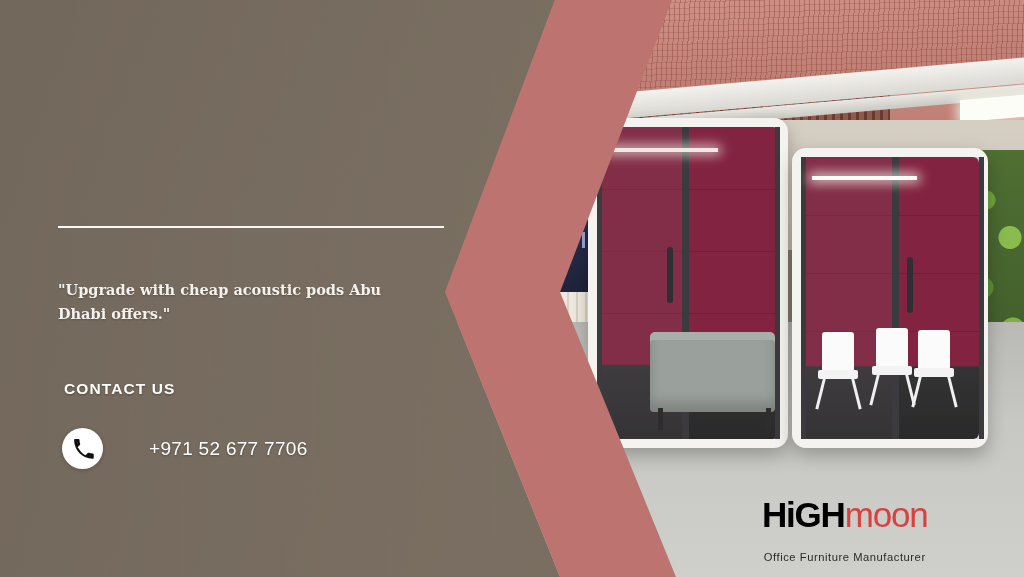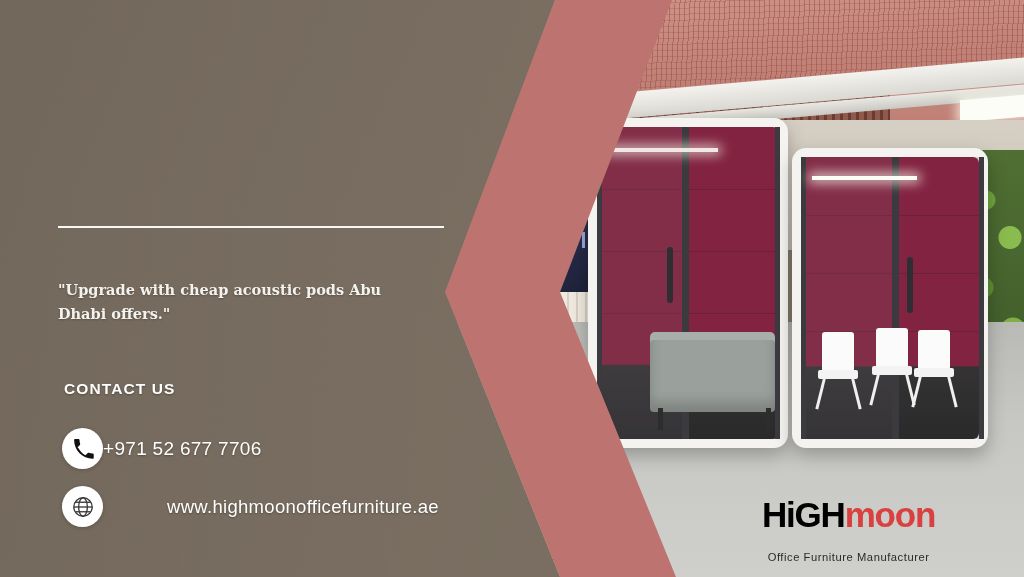--- a/index.html
+++ b/index.html
@@ -112,28 +112,28 @@
      font-weight:700;font-size:15.5px;letter-spacing:1.1px;
      text-shadow:0 1px 2px rgba(0,0,0,.3);}
   .crow{position:absolute;display:flex;align-items:center;}
   .crow-phone{left:62px;top:428px;}
   .crow-web{left:62px;top:486px;}
   .cicon{width:41px;height:41px;border-radius:50%;background:#fff;
      display:flex;align-items:center;justify-content:center;flex:0 0 auto;
      box-shadow:0 1px 4px rgba(0,0,0,.2);}
   .ctext{margin-left:0;color:#ffffff;font-size:19px;letter-spacing:.3px;
      text-shadow:0 1px 2px rgba(0,0,0,.3);white-space:nowrap;}
-  .crow-phone .ctext{}
+  .crow-phone .ctext{margin-left:46px;}
   .crow-web  .ctext{margin-left:64px;font-size:18.5px;}
 
   
   .logo{position:absolute;left:762px;top:497px;text-align:center;line-height:1;}
   .logo-main{font-size:35px;font-weight:700;letter-spacing:-1.2px;white-space:nowrap;}
   .logo-high{color:#000000;}
-  .logo-moon{color:#d8413f;font-weight:700;}
+  .logo-moon{color:#d8413f;font-weight:400;}
   .logo-tag{margin-top:20px;font-size:11.2px;color:#2a2a2a;letter-spacing:.55px;white-space:nowrap;}
 </style>
 </head>
 <body>
 
 <div class="stage">
 
   <div class="photo">
     <div class="ceiling"></div>
     <div class="mesh"></div>
@@ -211,33 +211,19 @@
 
   <div class="crow crow-phone">
     <span class="cicon">
       <svg width="22" height="22" viewBox="0 0 24 24" aria-hidden="true">
         <path fill="#111" d="M6.6 10.8c1.6 3.2 4.4 6 7.6 7.6l2.5-2.5c.3-.3.8-.4 1.2-.3 1.3.4 2.7.7 4.1.7.7 0 1.2.5 1.2 1.2V21c0 .7-.5 1.2-1.2 1.2C11 22.2 1.8 13 1.8 1.8 1.8 1.1 2.3.6 3 .6h3.5c.7 0 1.2.5 1.2 1.2 0 1.4.2 2.8.7 4.1.1.4 0 .9-.3 1.2l-2.5 2.5z" transform="translate(0.5,0.5)"></path>
       </svg>
     </span>
     <span class="ctext">+971 52 677 7706</span>
   </div>
 
-  <div class="crow crow-web">
-    <span class="cicon">
-      <svg width="26" height="26" viewBox="0 0 24 24" aria-hidden="true">
-        <g fill="none" stroke="#3a3a3a" stroke-width="1.25">
-          <circle cx="12" cy="12" r="8.5"></circle>
-          <ellipse cx="12" cy="12" rx="4" ry="8.5"></ellipse>
-          <line x1="3.5" y1="12" x2="20.5" y2="12"></line>
-          <line x1="5" y1="7.6" x2="19" y2="7.6"></line>
-          <line x1="5" y1="16.4" x2="19" y2="16.4"></line>
-        </g>
-      </svg>
-    </span>
-    <span class="ctext">www.highmoonofficefurniture.ae</span>
-  </div>
 
   <div class="logo">
     <div class="logo-main"><span class="logo-high">HiGH</span><span class="logo-moon">moon</span></div>
     <div class="logo-tag">Office Furniture Manufacturer</div>
   </div>
 
 </div>
 
 </body></html>

